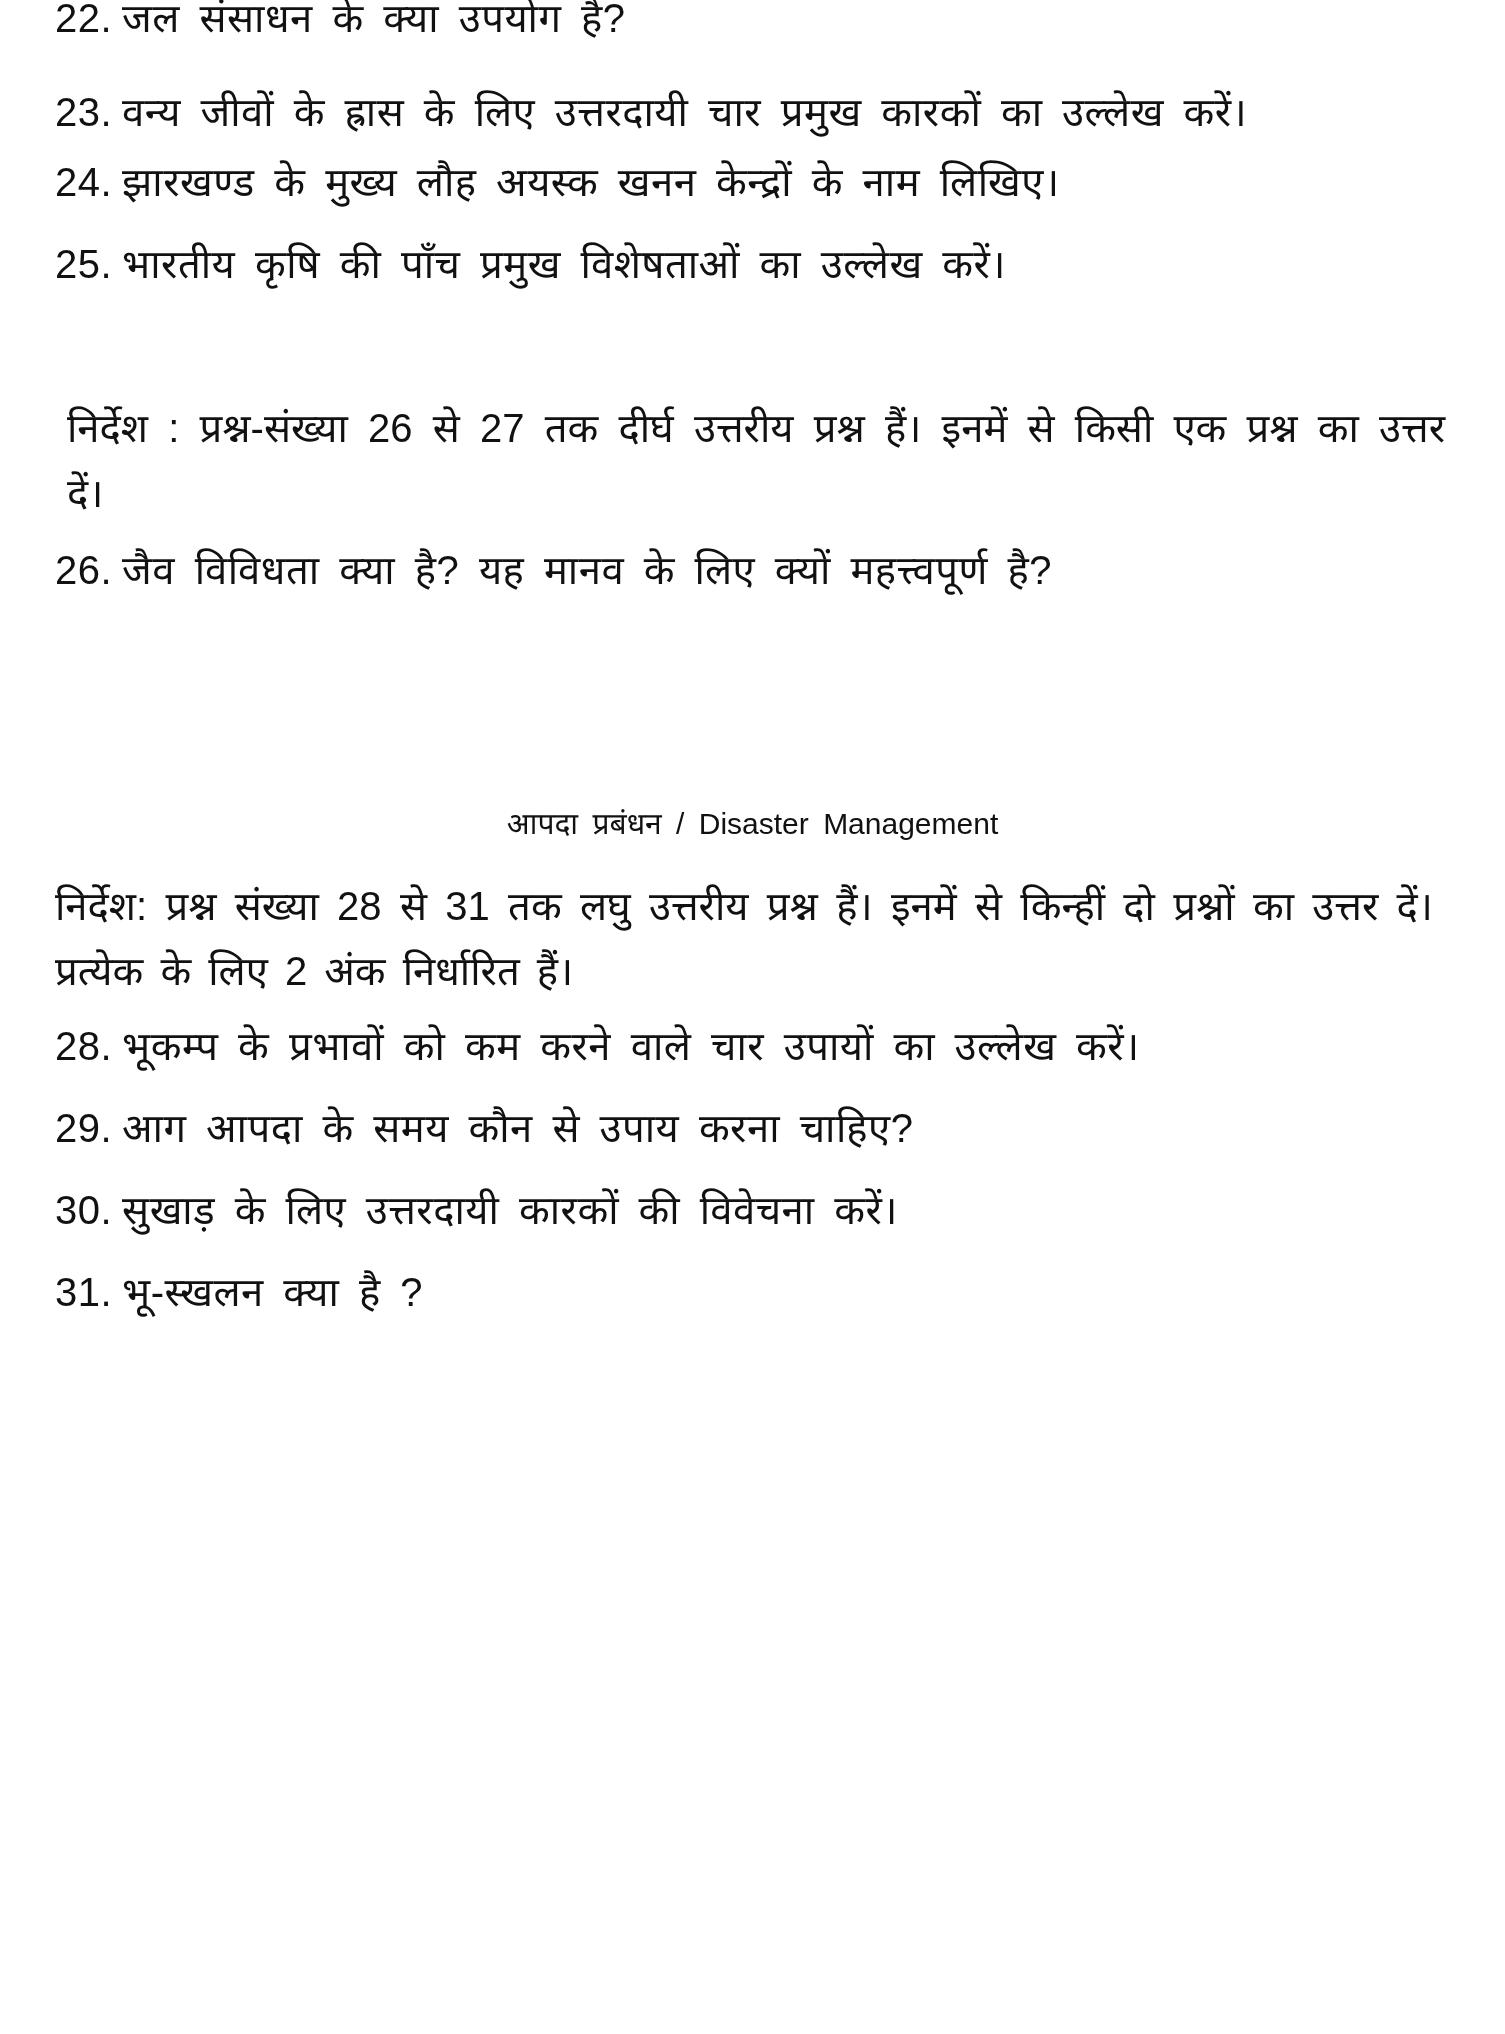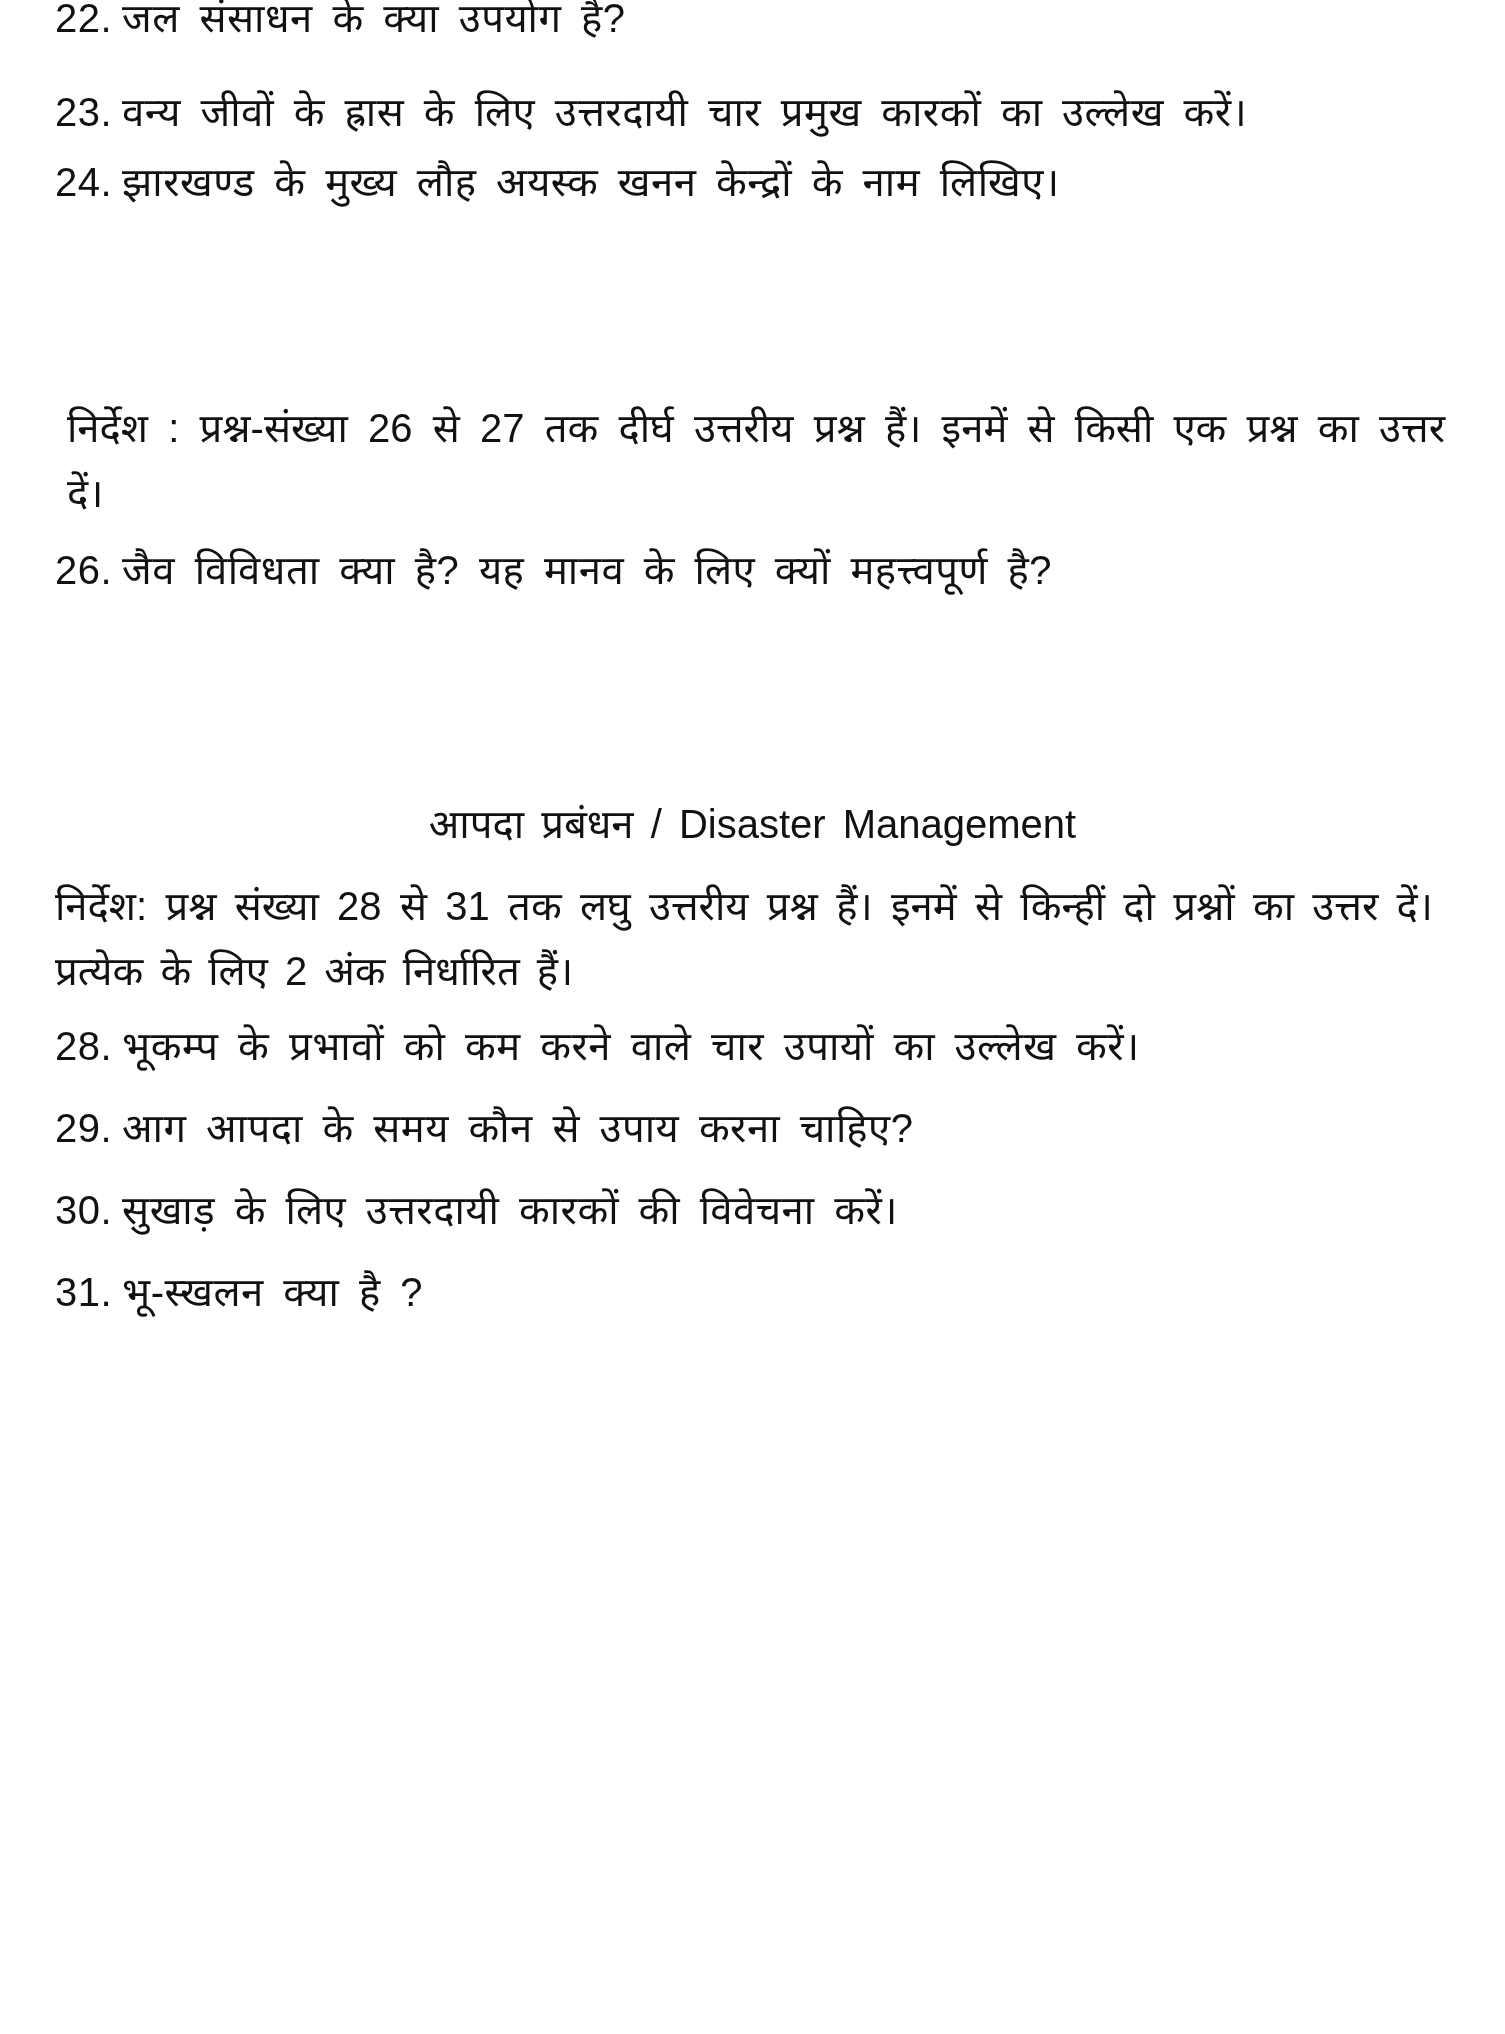--- a/index.html
+++ b/index.html
@@ -37,39 +37,42 @@
       line-height: 65px;
       text-align: justify;
       text-align-last: left;
       word-spacing: 6px;
     }
     .heading {
       position: absolute;
       left: 0;
       width: 1505px;
       text-align: center;
-      font-size: 40px;
+      font-size: 30px;
       line-height: 48px;
       word-spacing: 6px;
     }
     .qnum { margin-right: 10px; }
   </style>
 </head>
 <body>
 
 <div class="page">
 
   <div class="line" style="top:-6px;">
     <span class="qnum">22.</span><span>जल संसाधन के क्या उपयोग है?</span>
   </div>
   <div class="line" style="top:76px;margin-top:12px;">
     <span class="qnum">23.</span><span>वन्य जीवों के ह्रास के लिए उत्तरदायी चार प्रमुख कारकों का उल्लेख करें।</span>
   </div>
   <div class="line" style="top:158px;">
     <span class="qnum">24.</span><span>झारखण्ड के मुख्य लौह अयस्क खनन केन्द्रों के नाम लिखिए।</span>
+  </div>
+  <div class="line" style="top:240px;">
+    <span class="qnum">25.</span><span>भारतीय कृषि की पाँच प्रमुख विशेषताओं का उल्लेख करें।</span>
   </div>
 
   <div class="directive" style="top:396px;margin-left:12px;">निर्देश : प्रश्न-संख्या 26 से 27 तक दीर्घ उत्तरीय प्रश्न हैं। इनमें से किसी एक प्रश्न का उत्तर दें।</div>
 
   <div class="line" style="top:546px;text-align:center;">
     <span class="qnum">26.</span><span>जैव विविधता क्या है? यह मानव के लिए क्यों महत्त्वपूर्ण है?</span>
   </div>
 
   <div class="heading" style="top:800px;">आपदा प्रबंधन / Disaster Management</div>
 

